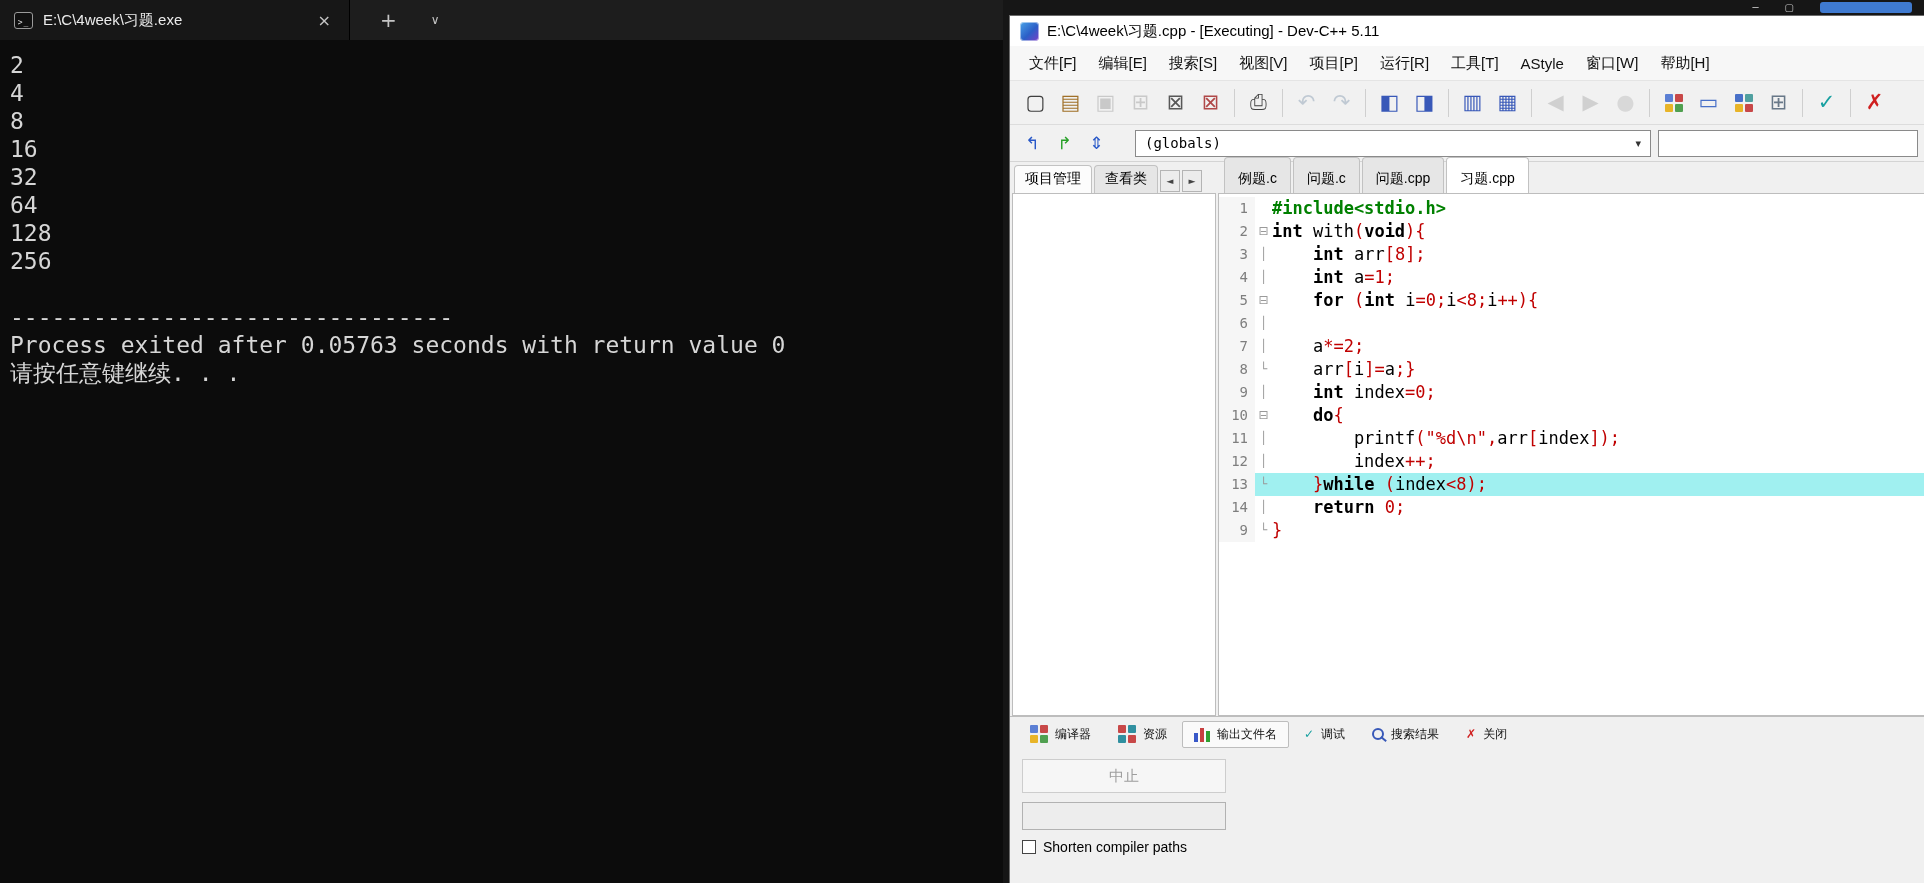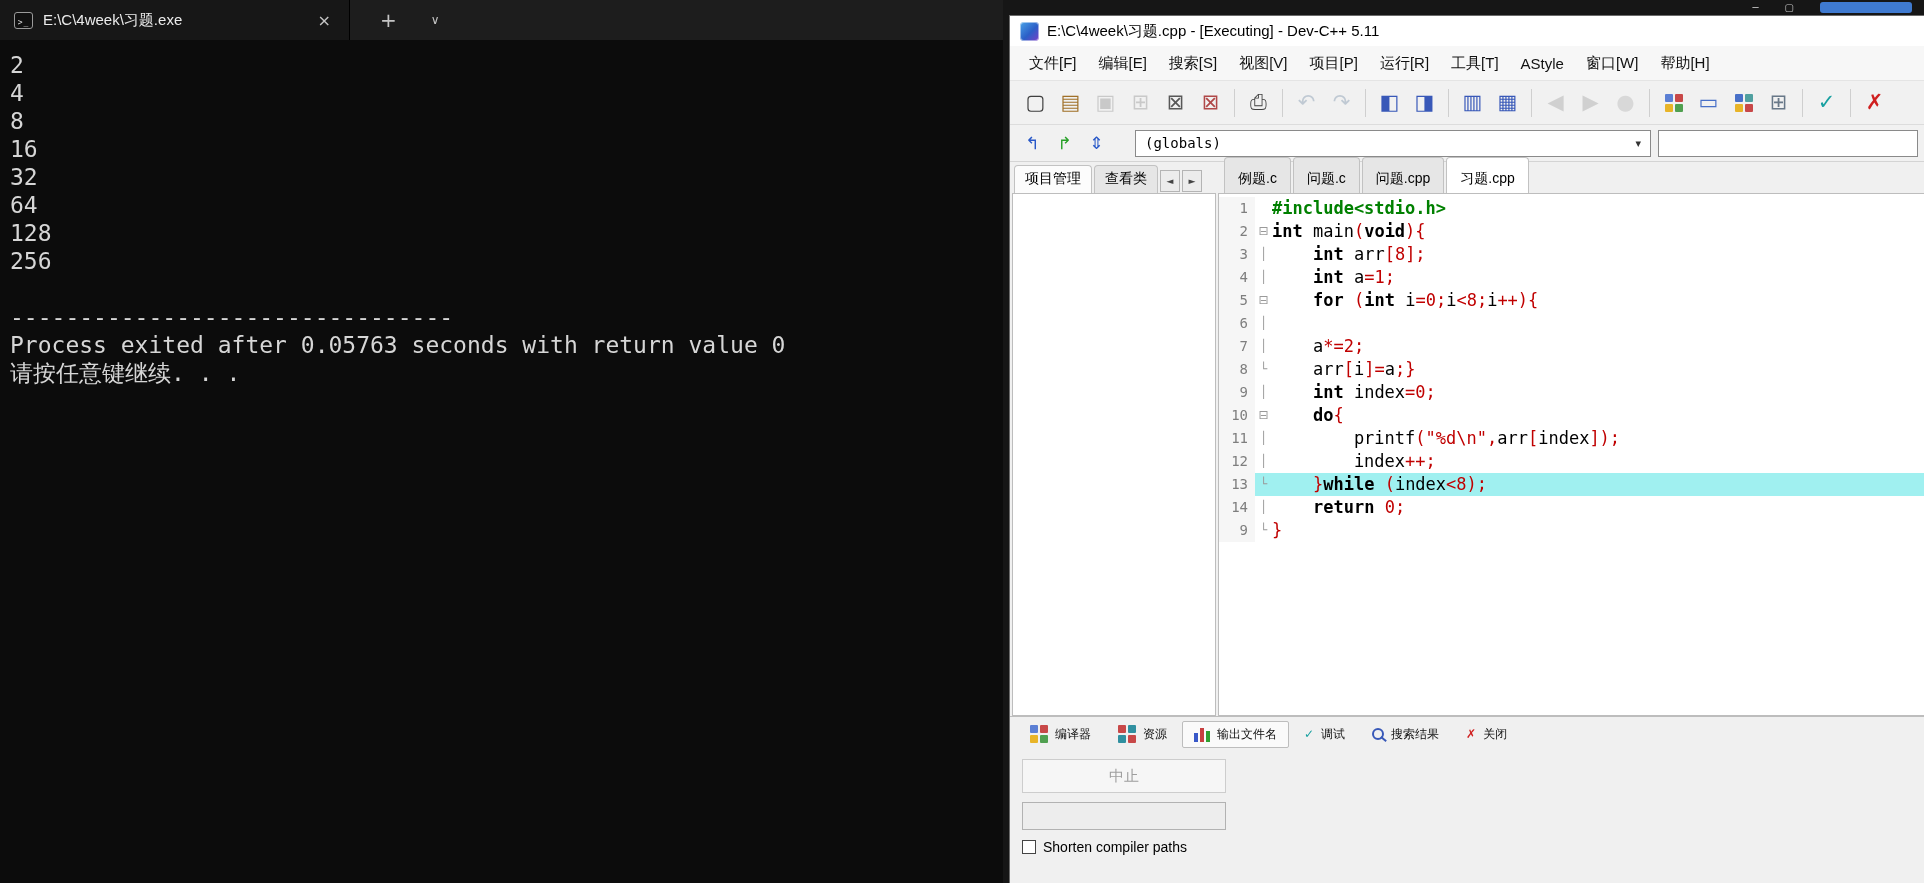--- a/index.html
+++ b/index.html
@@ -277,21 +277,21 @@
               <span class="gut">1</span>
               <span class="carea">
                 <span class="fold"></span>
                 <span class="codeln"><span class="tk-pre">#include&lt;stdio.h&gt;</span></span>
               </span>
             </div>
             <div class="crow">
               <span class="gut">2</span>
               <span class="carea">
                 <span class="fold">⊟</span>
-                <span class="codeln"><span class="tk-kw">int</span><span class="tk-pl"> main</span><span class="tk-sym">(</span><span class="tk-kw">void</span><span class="tk-sym">){</span></span>
+                <span class="codeln"><span class="tk-kw">int</span><span class="tk-pl"> with</span><span class="tk-sym">(</span><span class="tk-kw">void</span><span class="tk-sym">){</span></span>
               </span>
             </div>
             <div class="crow">
               <span class="gut">3</span>
               <span class="carea">
                 <span class="fold">│</span>
                 <span class="codeln"><span class="tk-pl">    </span><span class="tk-kw">int</span><span class="tk-pl"> arr</span><span class="tk-sym">[</span><span class="tk-num">8</span><span class="tk-sym">];</span></span>
               </span>
             </div>
             <div class="crow">

